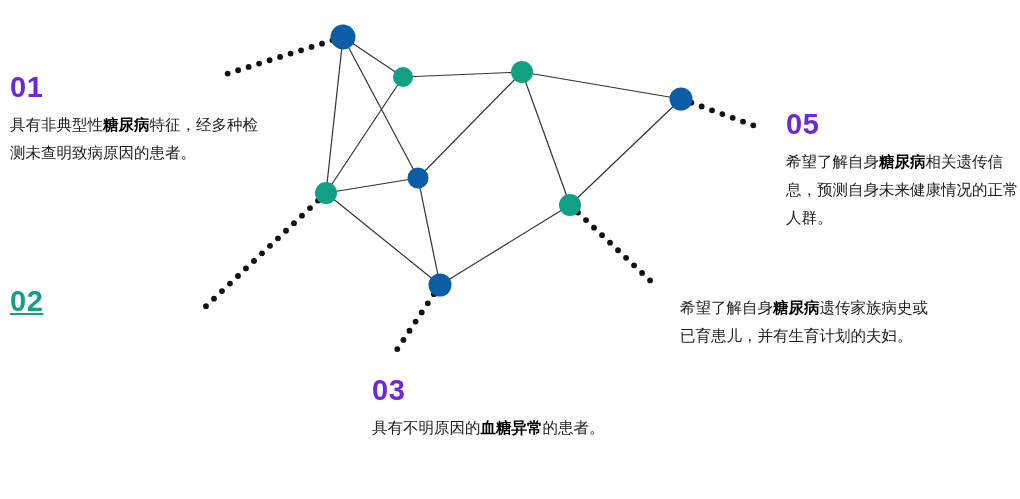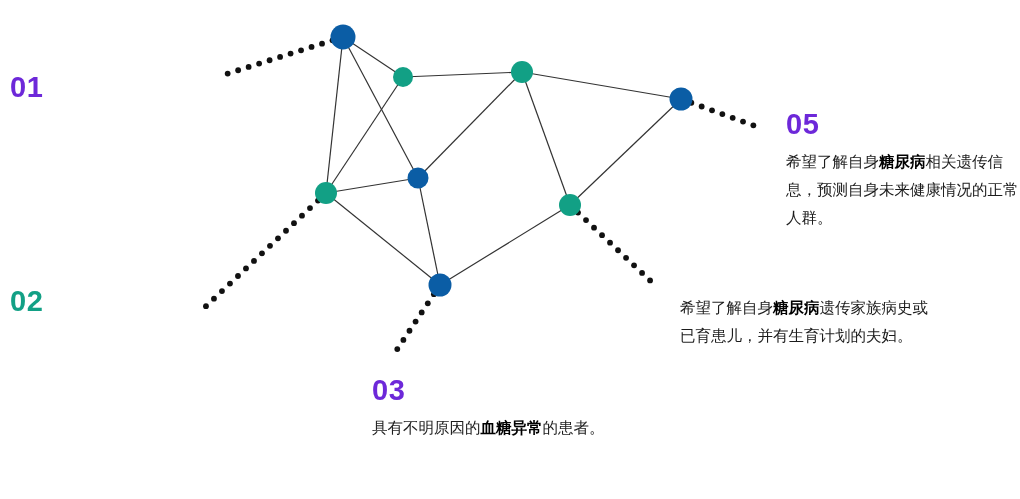--- a/index.html
+++ b/index.html
@@ -28,21 +28,21 @@
     box-sizing: border-box;
   }
   .item-num {
     font-size: 29px;
     font-weight: 700;
     letter-spacing: 0.5px;
     line-height: 1.05;
     margin-bottom: 9px;
   }
   .num-blue { color: #6d28d9; }
-  .num-teal { color: #12a085; }
+  .num-teal { color: #12a085; text-decoration: underline; }
   .item-body {
     font-size: 15.5px;
     line-height: 1.78;
     color: #1c1c1c;
     font-weight: 400;
   }
   .item-body b {
     font-weight: 700;
     color: #000000;
   }
@@ -131,20 +131,21 @@
       <circle cx="681" cy="99" r="11.5" fill="#0b5da5"></circle>
       <circle cx="326" cy="193" r="11" fill="#12a085"></circle>
       <circle cx="418" cy="178" r="10.5" fill="#0b5da5"></circle>
       <circle cx="570" cy="205" r="11" fill="#12a085"></circle>
       <circle cx="440" cy="285" r="11.5" fill="#0b5da5"></circle>
     </g>
 </svg>
 
 <div class="item" id="item-01">
   <div class="item-num num-blue">01</div>
+  <div class="item-body"><span>具有非典型性</span><b>糖尿病</b><span>特征，经多种检测未查明致病原因的患者。</span></div>
 </div>
 
 <div class="item" id="item-02">
   <div class="item-num num-teal">02</div>
 </div>
 
 <div class="item" id="item-03">
   <div class="item-num num-blue">03</div>
   <div class="item-body"><span>具有不明原因的</span><b>血糖异常</b><span>的患者。</span></div>
 </div>

